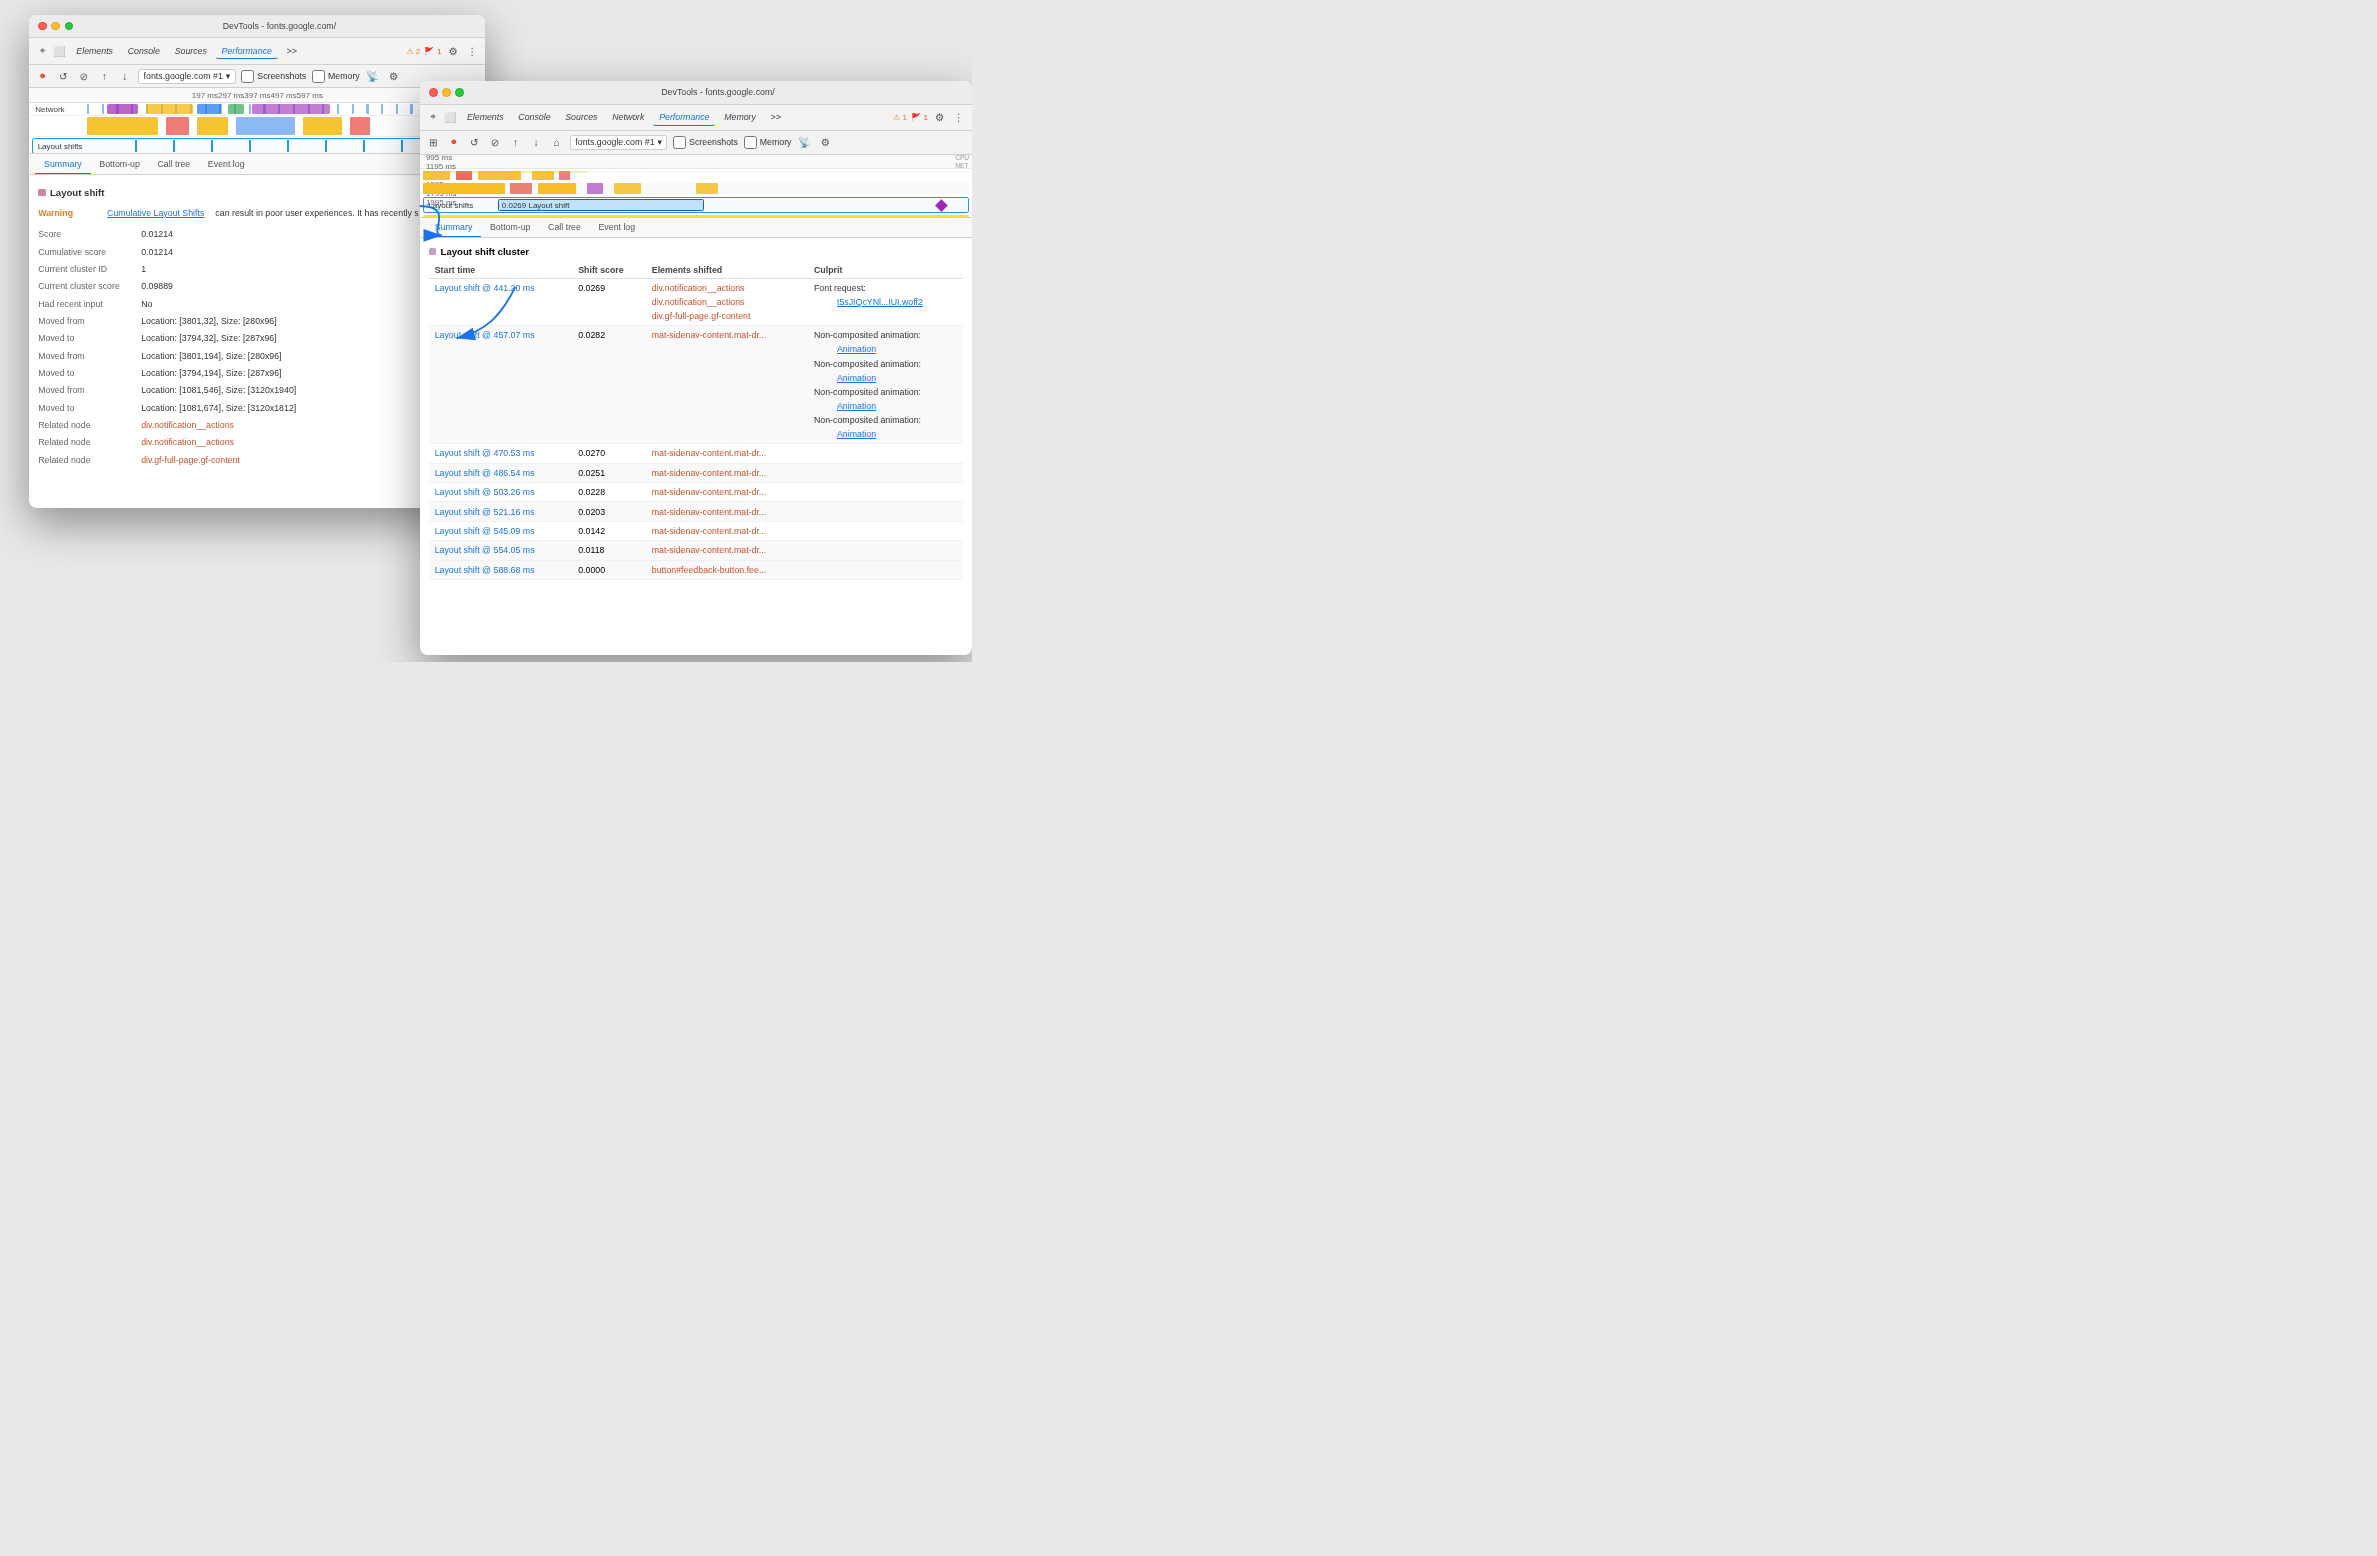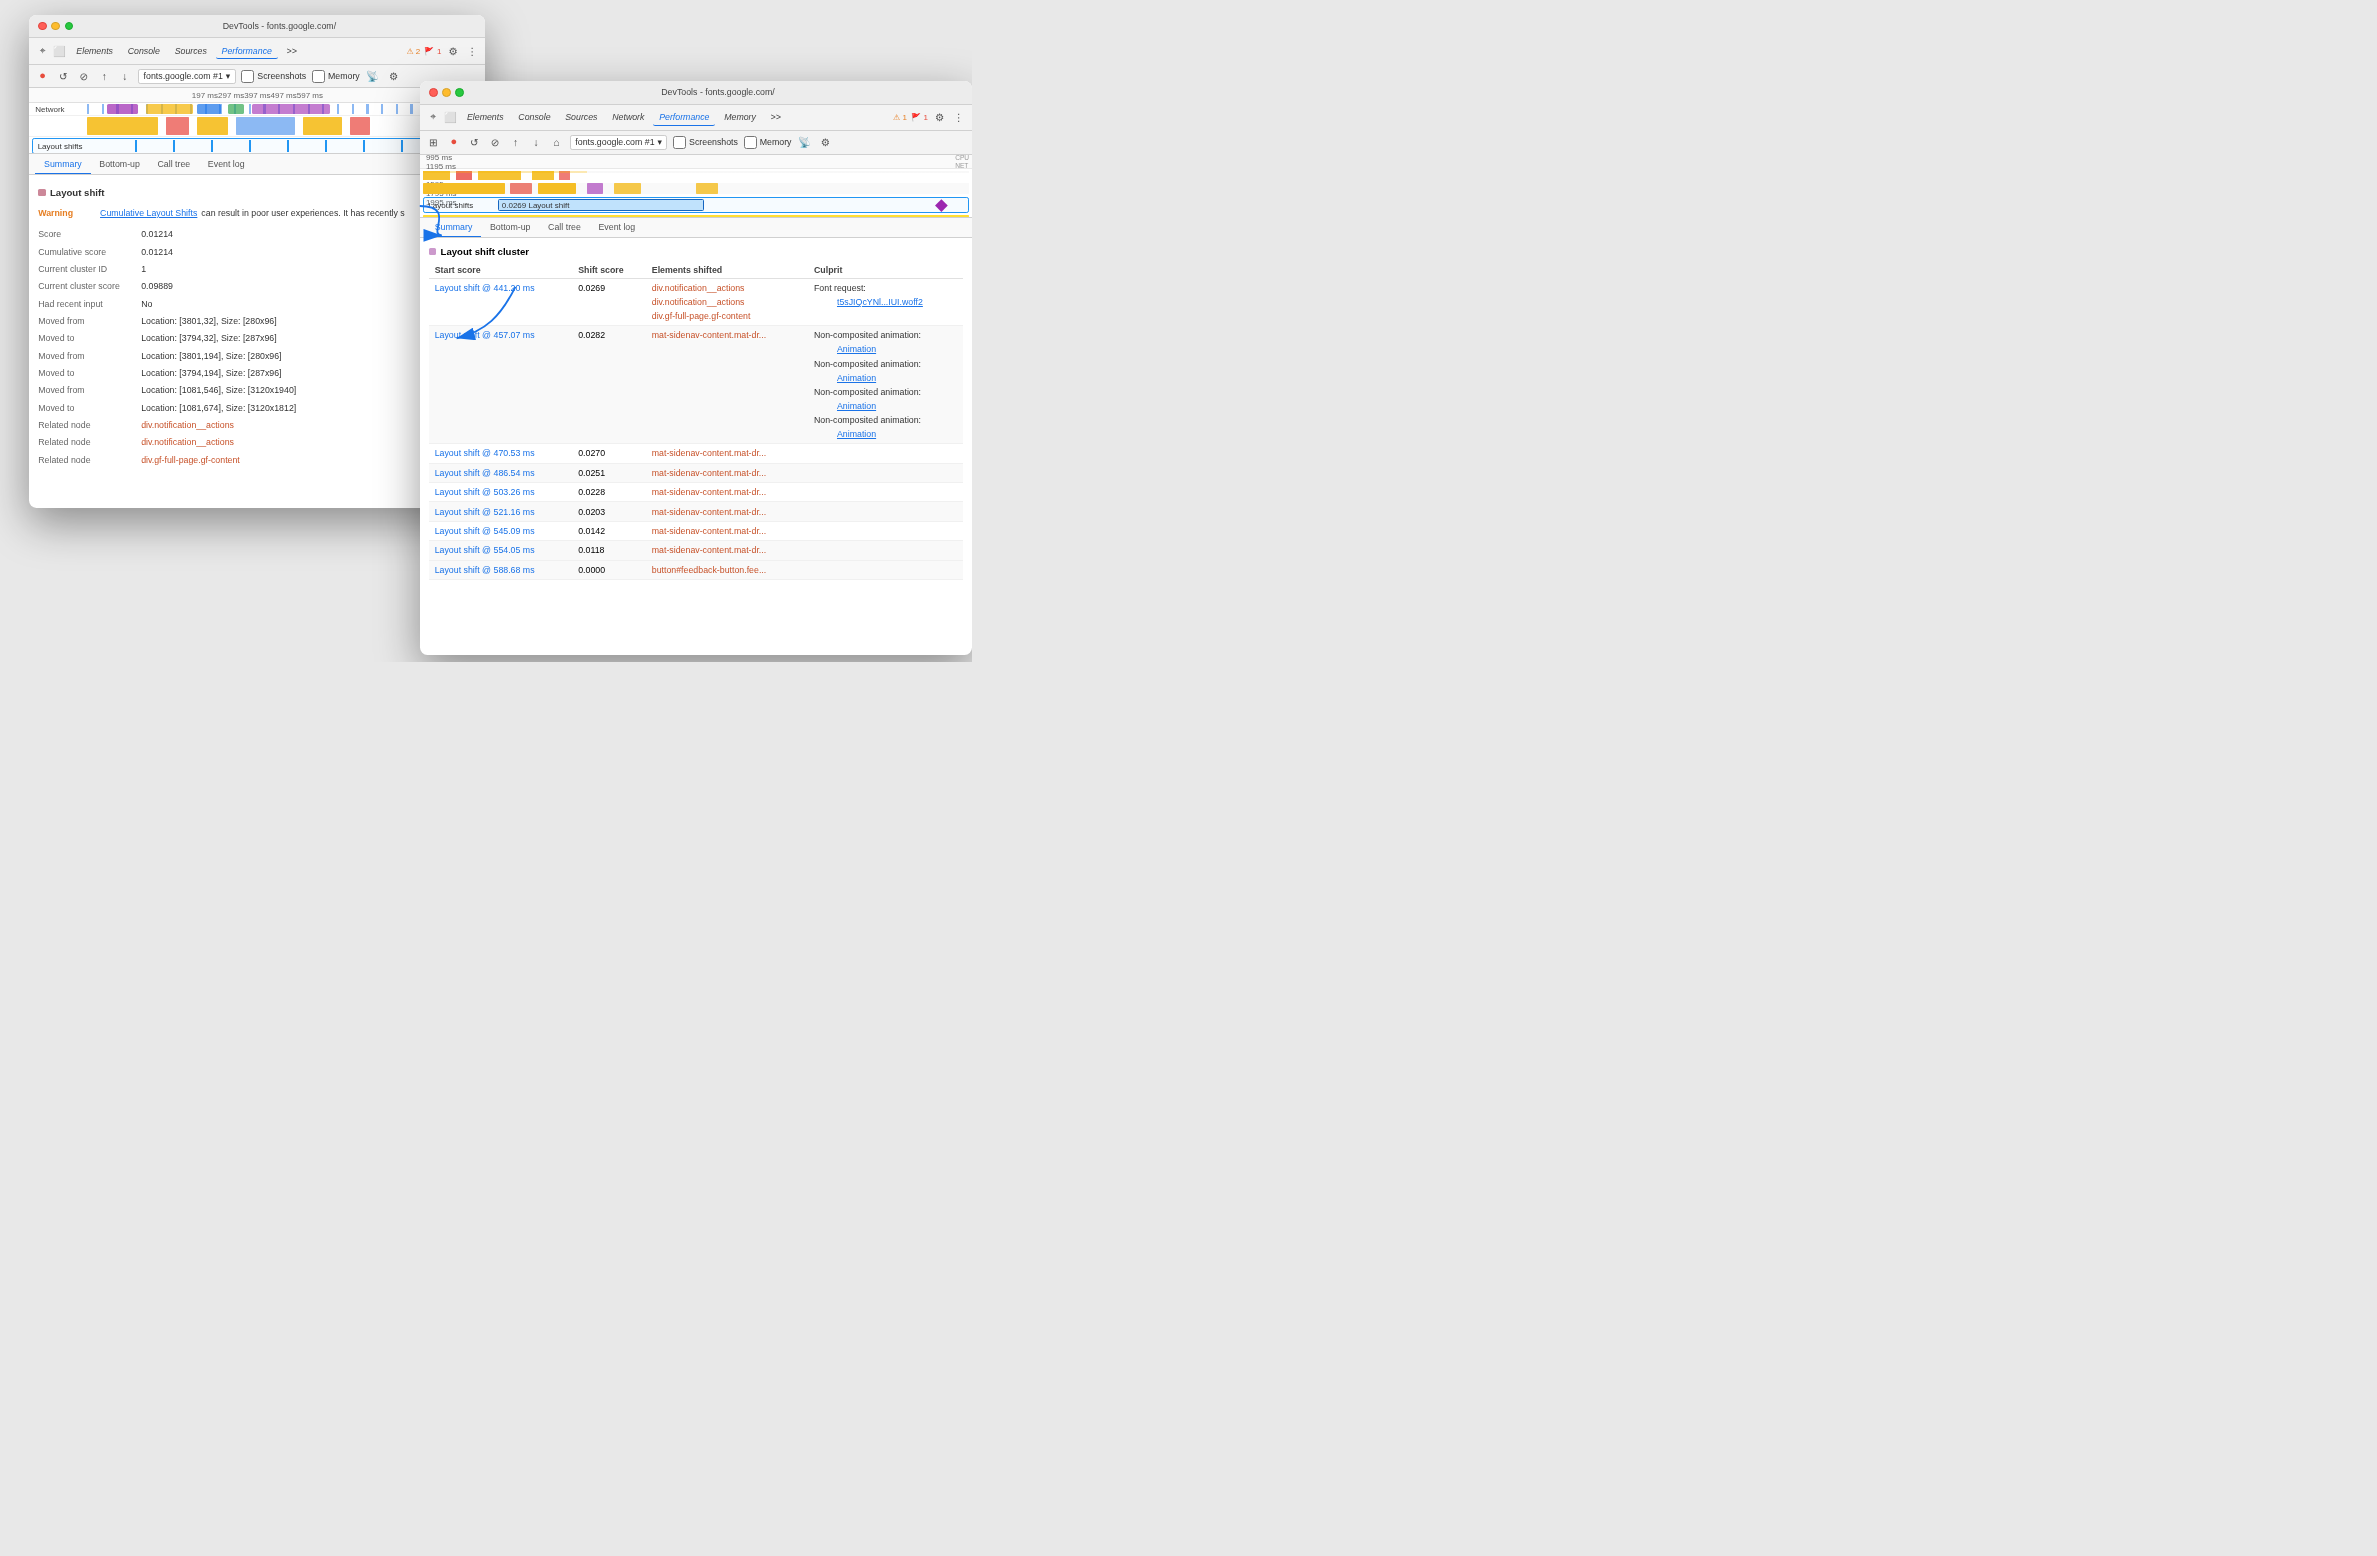--- a/index.html
+++ b/index.html
@@ -223,21 +223,21 @@
     }
 
     .color-swatch {
       width: 7.4px; height: 7.4px;
       border-radius: 1.5px;
       background: #c88;
     }
 
     .warning-line {
       display: flex;
-      gap: 4px;
+      gap: 11px;
       margin-bottom: 5.9px;
       align-items: center;
     }
 
     .warning-badge {
       color: #e67e22;
       font-weight: 600;
       font-size: 8.8px;
     }
 
@@ -635,21 +635,21 @@
   <div style="padding: 7.4px 8.8px; overflow-y:auto; height: calc(100% - 206px);">
 
     <div class="cluster-header">
       <div class="cluster-swatch"></div>
       <span>Layout shift cluster</span>
     </div>
 
     <table class="cluster-table">
       <thead>
         <tr>
-          <th>Start score</th>
+          <th>Start time</th>
           <th>Shift score</th>
           <th>Elements shifted</th>
           <th>Culprit</th>
         </tr>
       </thead>
       <tbody>
 
         <tr>
           <td><a class="shift-link">Layout shift @ 441.20 ms</a></td>
           <td>0.0269</td>

